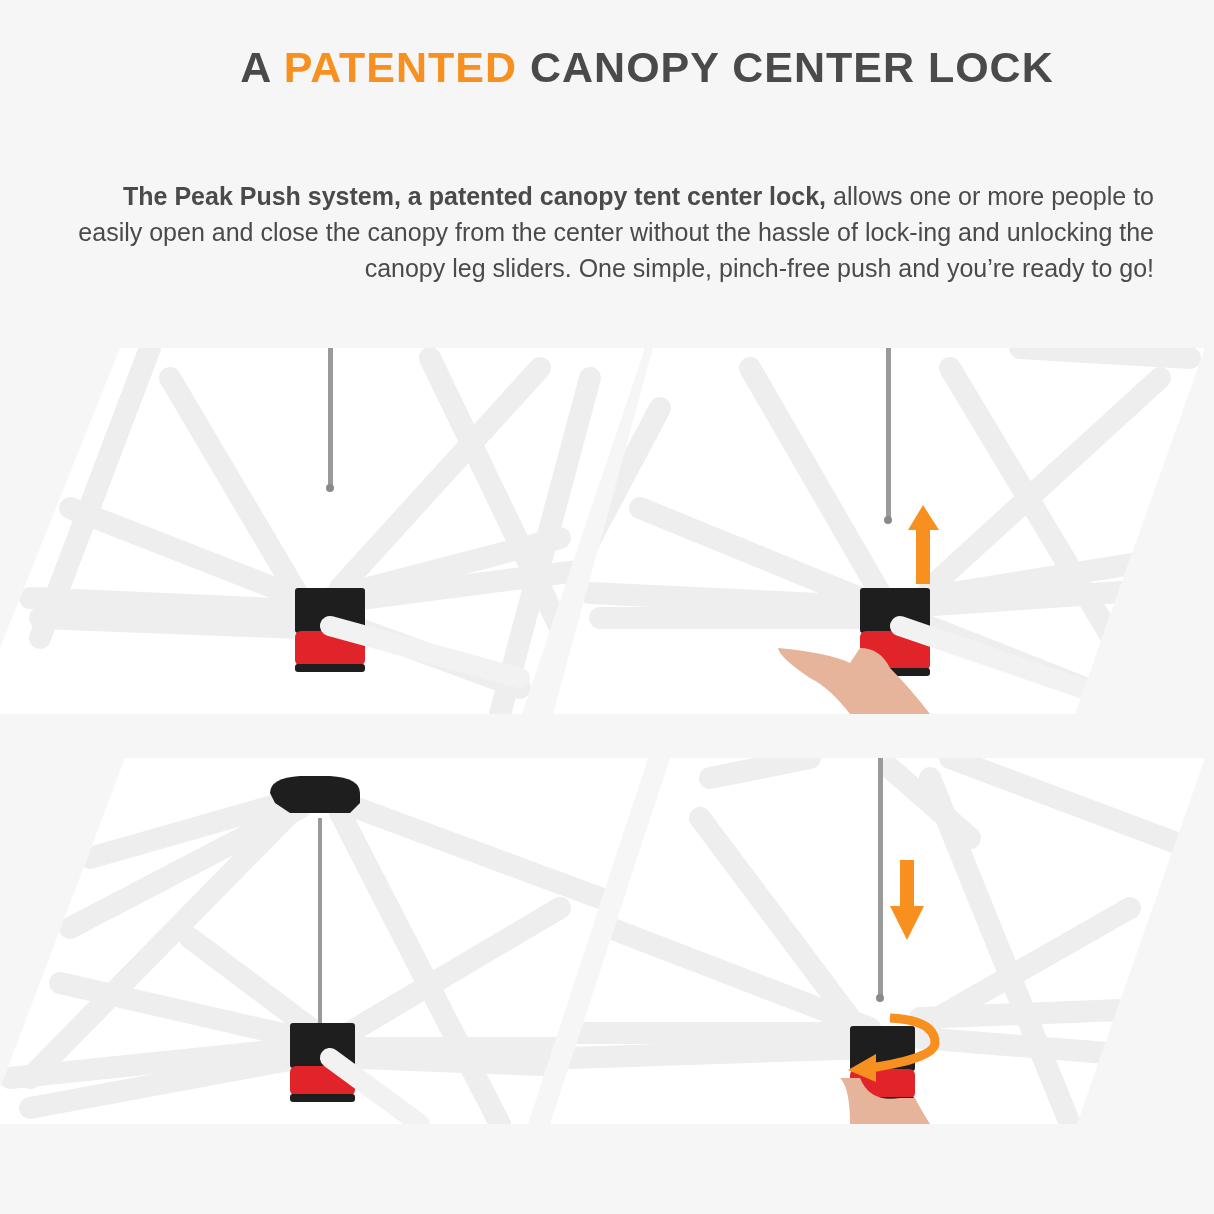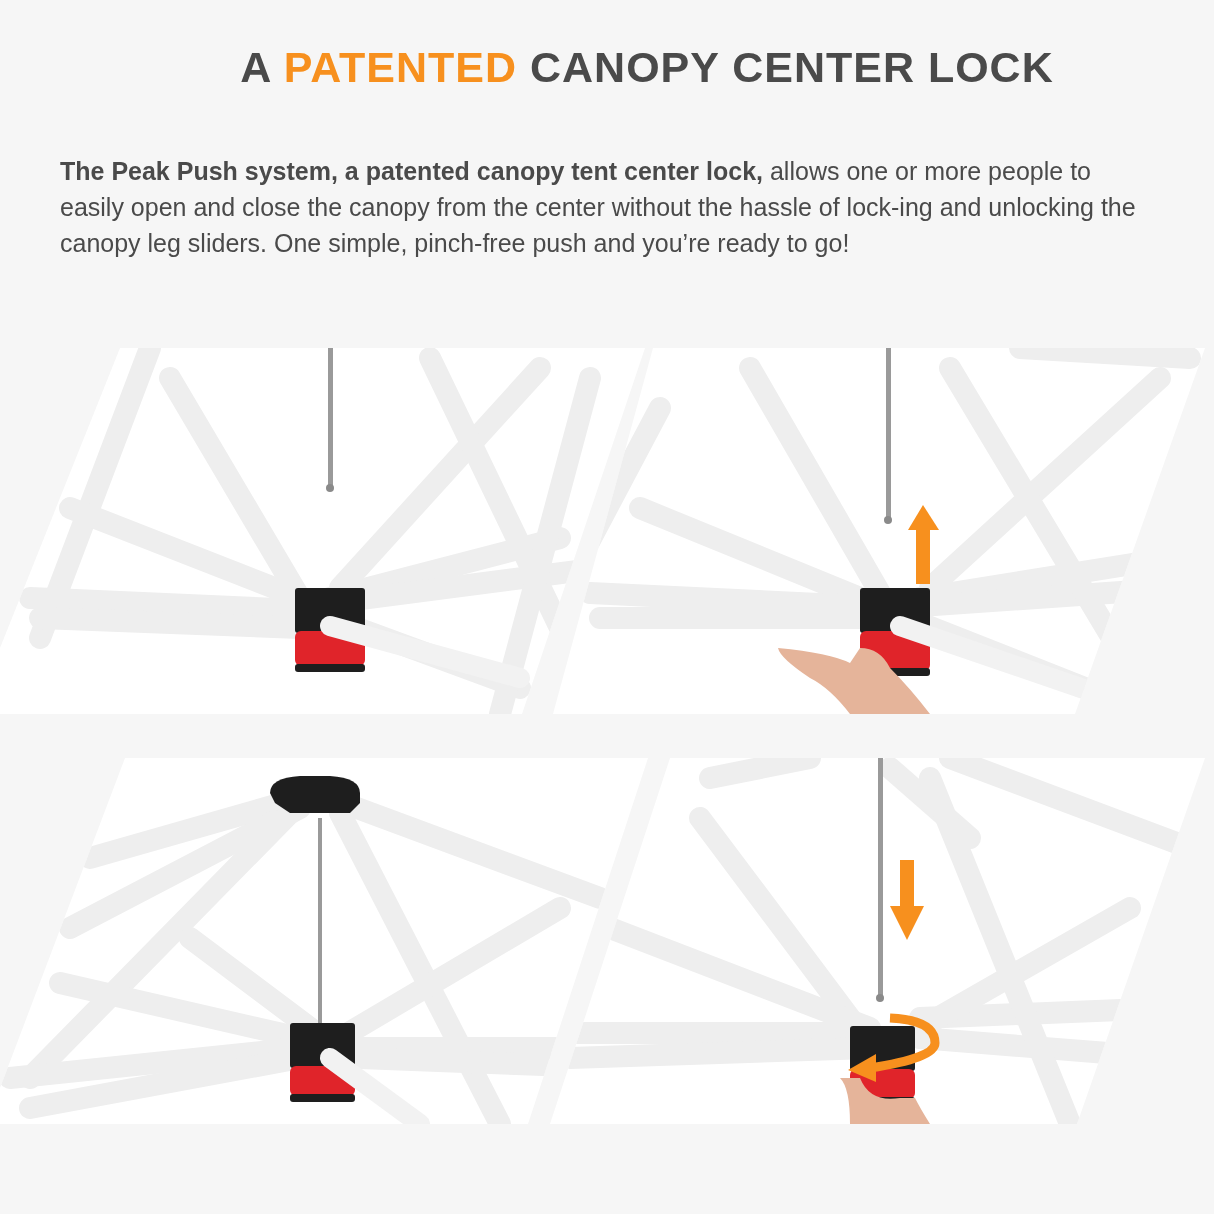--- a/index.html
+++ b/index.html
@@ -11,22 +11,22 @@
   }
   .headline {
     position: absolute; left: 0; top: 36px; width: 1214px;
     text-align: center; color: #4a4a4a; font-weight: bold;
     font-size: 43px; line-height: 62px; letter-spacing: 1px;
     transform: scaleX(1.0);
     padding-left: 40px;
   }
   .headline .accent { color: #f7901e; }
   .desc {
-    position: absolute; left: 60px; top: 153px; width: 1094px;
-    text-align: left; color: #4a4a4a; font-size: 25px; line-height: 36px;
+    position: absolute; left: 60px; top: 178px; width: 1094px;
+    text-align: right; color: #4a4a4a; font-size: 25px; line-height: 36px;
   }
   .desc b { font-weight: bold; }
   .panel {
     position: absolute; background: #ffffff; overflow: hidden;
   }
   .panel svg { position: absolute; left: 0; top: 0; }
   #p1 { left: 0; top: 348px; width: 650px; height: 366px;
         clip-path: polygon(120px 0, 645px 0, 522px 366px, 0 366px, 0 300px); }
   #p2 { left: 550px; top: 348px; width: 664px; height: 366px;
         clip-path: polygon(103px 0, 655px 0, 525px 366px, 3px 366px); }

